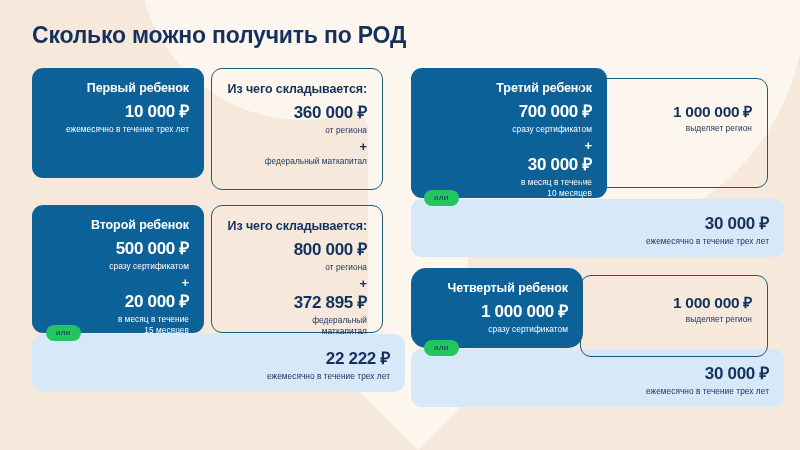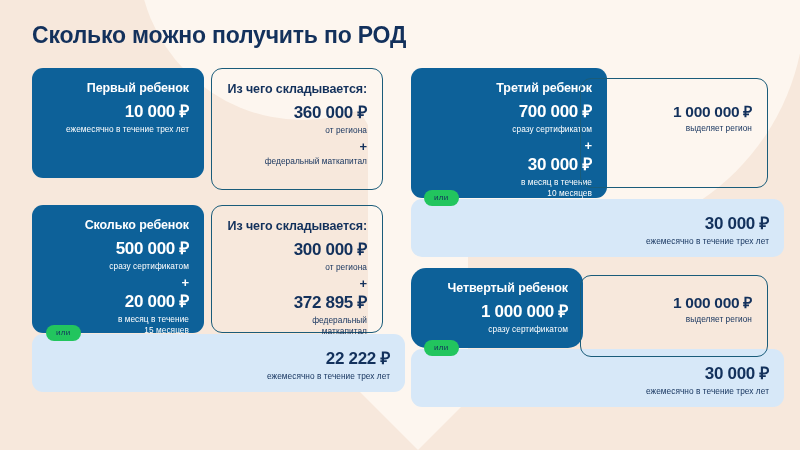--- a/index.html
+++ b/index.html
@@ -135,21 +135,21 @@
   <div class="card card-blue" style="left:32px; top:68px; width:172px; height:110px;">
     <div class="card-inner">
       <div class="card-head">Первый ребенок</div>
       <div class="amount">10 000 ₽</div>
       <div class="sub">ежемесячно в течение трех лет</div>
     </div>
   </div>
 
   <div class="card card-blue" style="left:32px; top:205px; width:172px; height:128px;">
     <div class="card-inner">
-      <div class="card-head">Сколько ребенок</div>
+      <div class="card-head">Второй ребенок</div>
       <div class="amount">500 000 ₽</div>
       <div class="sub">сразу сертификатом</div>
       <div class="plus">+</div>
       <div class="amount">20 000 ₽</div>
       <div class="sub" style="white-space:pre-line;">в месяц в течение
 15 месяцев</div>
     </div>
   </div>
 
   <div class="or-badge" style="left:46px; top:325px;">или</div>
@@ -167,21 +167,21 @@
       <div class="amount">360 000 ₽</div>
       <div class="sub">от региона</div>
       <div class="plus">+</div>
       <div class="sub">федеральный маткапитал</div>
     </div>
   </div>
 
   <div class="card card-outline" style="left:211px; top:205px; width:172px; height:128px;">
     <div class="card-inner">
       <div class="card-head">Из чего складывается:</div>
-      <div class="amount">300 000 ₽</div>
+      <div class="amount">800 000 ₽</div>
       <div class="sub">от региона</div>
       <div class="plus">+</div>
       <div class="amount">372 895 ₽</div>
       <div class="sub" style="white-space:pre-line;">федеральный
 маткапитал</div>
     </div>
   </div>
 
   <div class="card card-blue" style="left:411px; top:68px; width:196px; height:130px;">
     <div class="card-inner">

